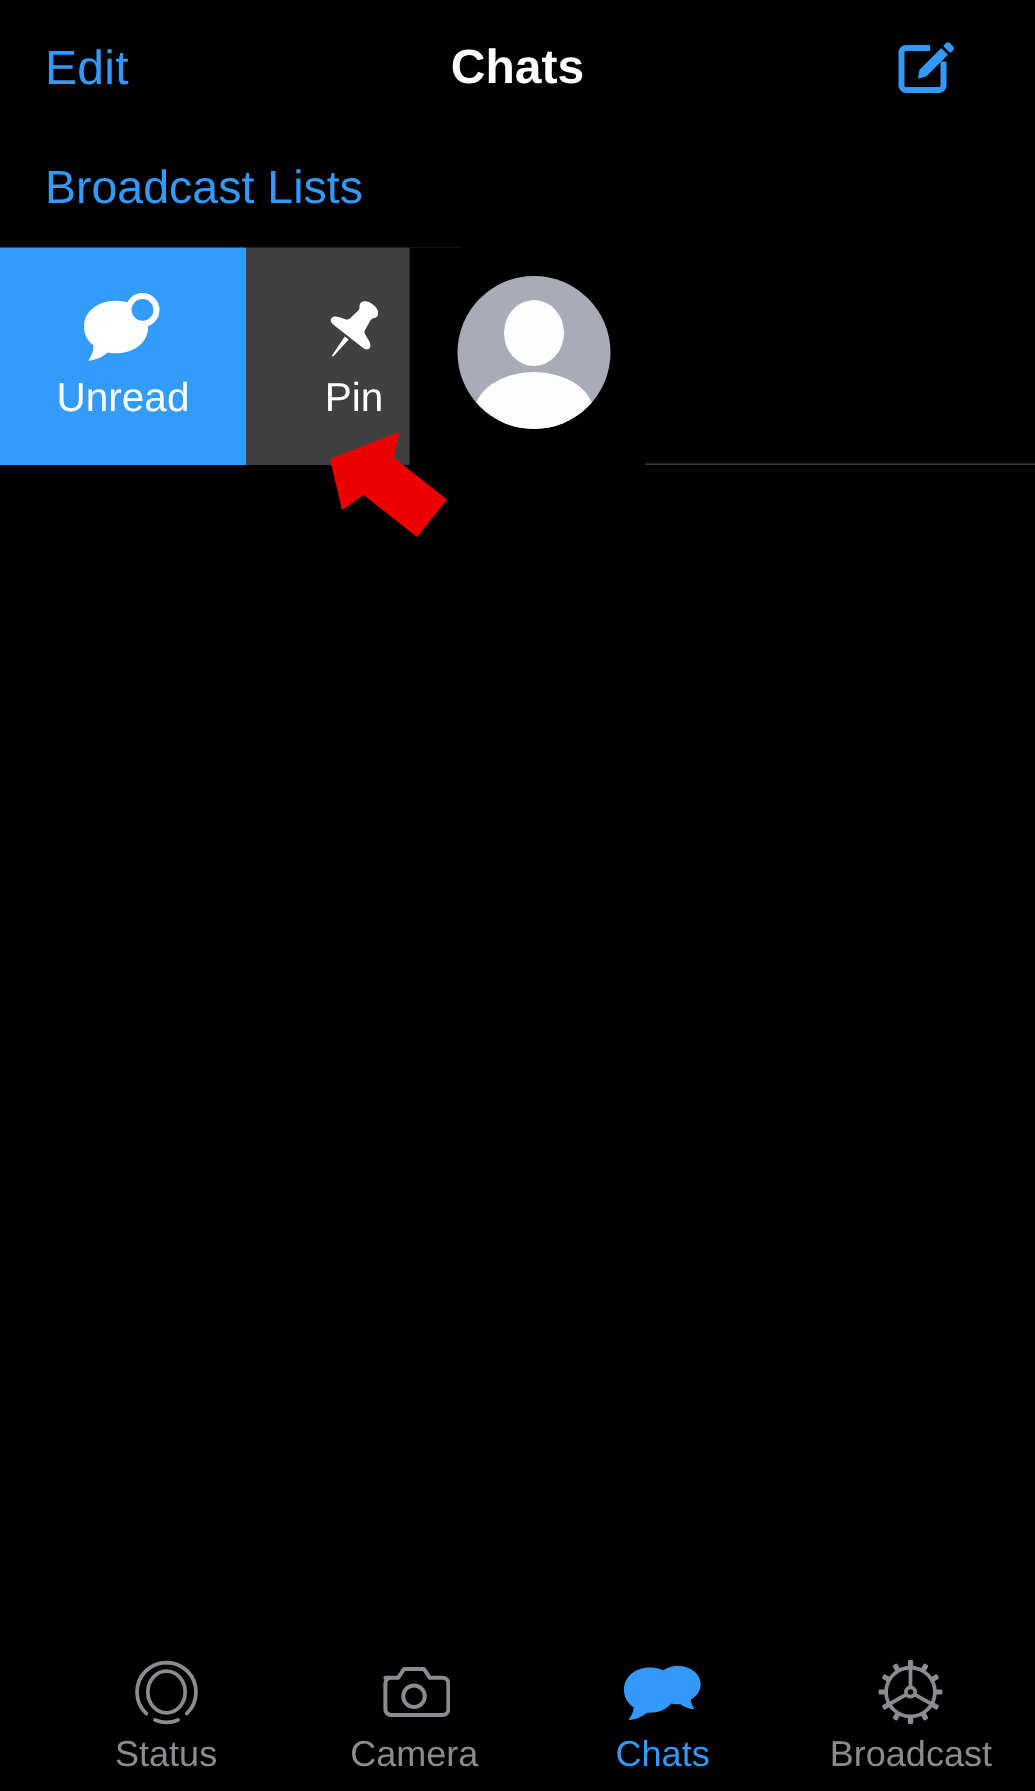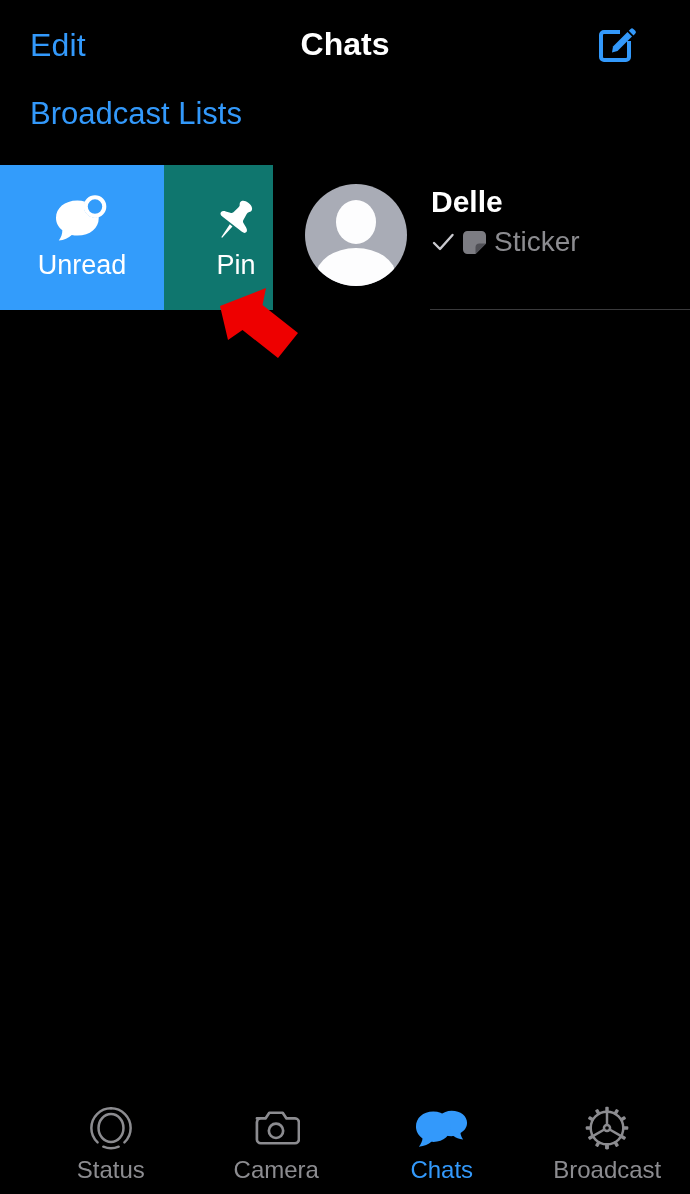--- a/index.html
+++ b/index.html
@@ -29,21 +29,21 @@
     text-align:center; font-size:32px; font-weight:bold; color:#FFFFFF;
     line-height:40px;
   }
   .nav-compose {
     position:absolute; right:26px; top:22px;
     width:46px; height:46px;
   }
 
   
   .subbar {
-    position:absolute; left:0; top:87px; width:552px; height:62px;
+    position:absolute; left:0; top:98px; width:552px; height:62px;
   }
   .sub-left {
     position:absolute; left:30px; top:6px;
     font-size:31px; color:#3399FB; line-height:42px;
   }
   .sub-right {
     position:absolute; right:30px; top:6px;
     font-size:31px; color:#3399FB; line-height:42px;
   }
 
@@ -55,21 +55,21 @@
     position:absolute; left:0; top:0; height:145px;
     display:flex;
   }
   .swipe-btn {
     width:164px; height:145px;
     display:flex; flex-direction:column;
     align-items:center; justify-content:center;
     gap:2px;
   }
   .swipe-btn.unread { background:#339CFB; }
-  .swipe-btn.pin    { background:#0f766e; width:144px; }
+  .swipe-btn.pin    { background:#404040; width:144px; }
   .swipe-icon { height:52px; display:flex; align-items:center; justify-content:center; }
   .swipe-label {
     font-size:27px; color:#FFFFFF; line-height:32px;
   }
 
   .chat-content {
     position:absolute; left:273px; top:0; width:417px; height:145px;
     background:#000;
   }
   .avatar {
@@ -168,33 +168,20 @@
         </div>
         <div class="swipe-label">Pin</div>
       </div>
 
     </div>
 
     <div class="chat-content">
       <div class="avatar">
         <div class="head"></div>
         <div class="body"></div>
-      </div>
-      <div class="chat-text">
-        <div class="chat-name">Delle</div>
-        <div class="chat-preview">
-          <svg class="tick" viewBox="0 0 24 24">
-            <path d="M3 13 L9 19 L21.5 5" fill="none" stroke="#C9C9CE" stroke-width="2.4" stroke-linecap="round" stroke-linejoin="round"></path>
-          </svg>
-          <svg class="sticker-icon" viewBox="0 0 25 25">
-            <path d="M5.5 1 h14 a4.5 4.5 0 0 1 4.5 4.5 v8 L13.5 24 h-8 A4.5 4.5 0 0 1 1 19.5 v-14 A4.5 4.5 0 0 1 5.5 1 z" fill="#7C7C82"></path>
-            <path d="M24 13.5 L13.5 24 v-6.5 a4 4 0 0 1 4 -4 z" fill="#4F4F55"></path>
-          </svg>
-          <span class="preview-text">Sticker</span>
-        </div>
       </div>
       <div class="row-separator"></div>
     </div>
 
   </div>
 
   <div class="pointer-arrow">
     <svg viewBox="0 0 86 76" width="86" height="76">
       <path d="M4 20 L50 2 L46.5 19 L82 47 L62 72 L26.5 44 L12 54 Z" fill="#EE0000"></path>
     </svg>

